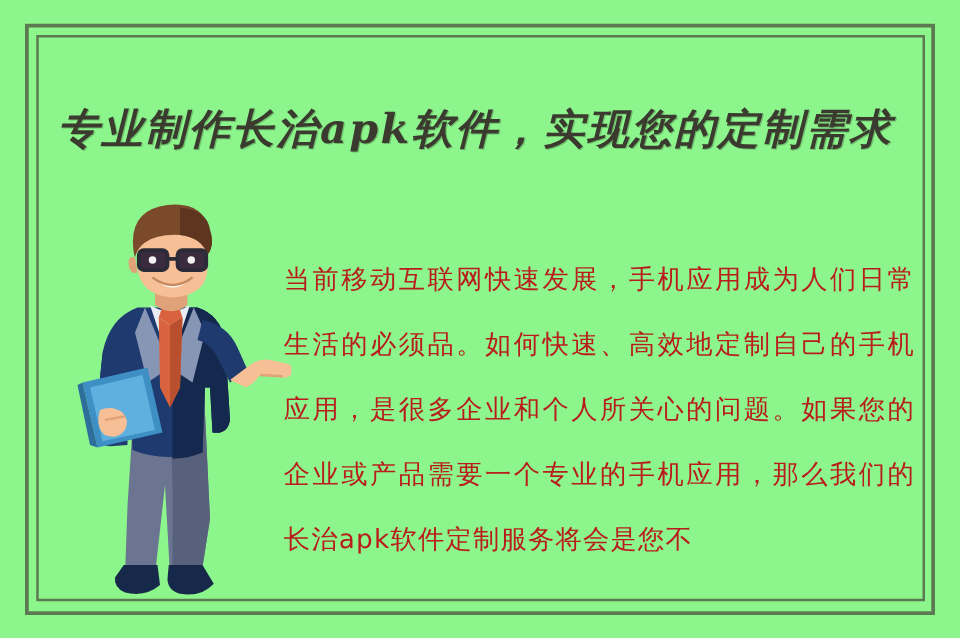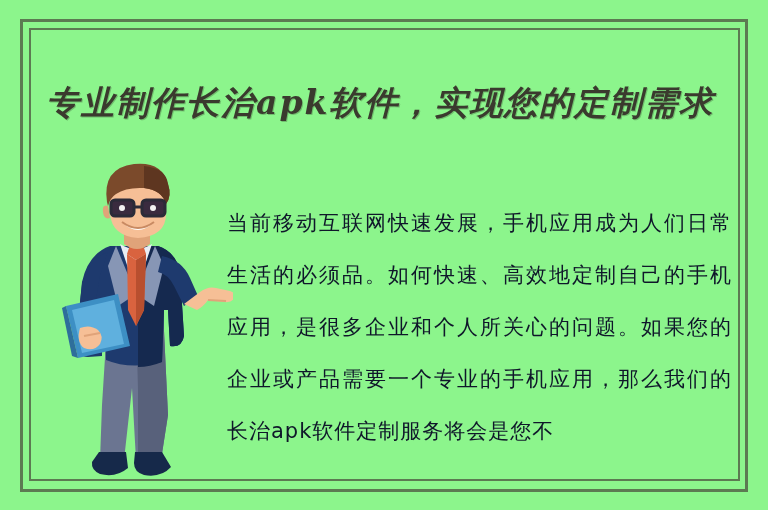--- a/index.html
+++ b/index.html
@@ -59,21 +59,21 @@
     line-height: 46px;
     text-shadow: 1px 1px 0 rgba(40,50,30,0.28);
   }
 
   
   .body-copy {
     position: absolute;
     left: 227px;
     top: 176px;
     width: 505px;
-    color: #0f172a;
+    color: #b91c1c;
     font-family: "DejaVu Sans", "Liberation Sans", sans-serif;
     font-size: 21px;
     line-height: 52px;
     letter-spacing: 1px;
     text-align: justify;
     text-justify: inter-character;
   }
 
   
   .person {

